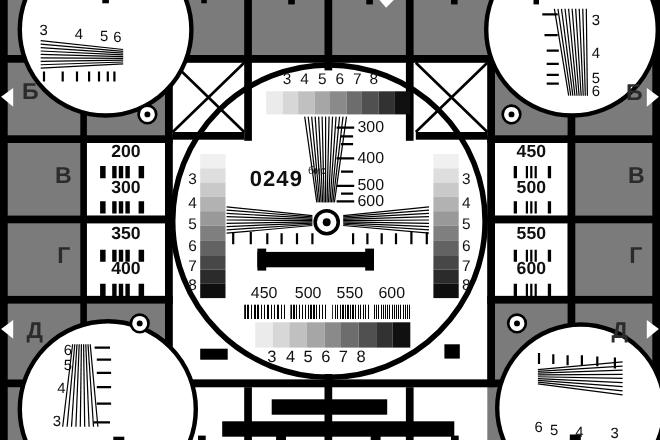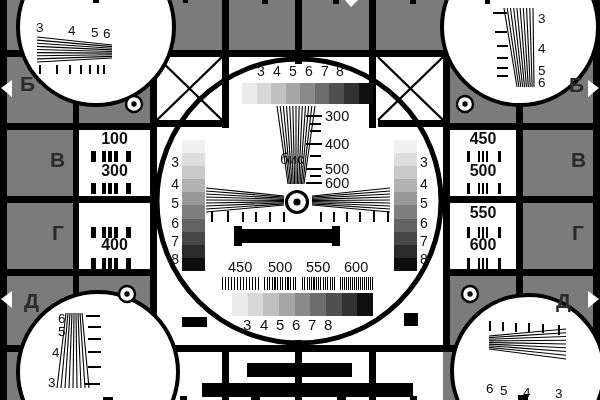--- a/index.html
+++ b/index.html
@@ -264,33 +264,35 @@
       <div style="flex: 1 1 0%; background: rgb(71, 71, 71);"></div>
       <div style="flex: 1 1 0%; background: rgb(43, 43, 43);"></div>
       <div style="flex: 1 1 0%; background: rgb(14, 14, 14);"></div>
     </div>
 
 <div class="fl fl1" style="left:222px;width:38px"></div>
 <div class="fl fl2" style="left:264px;width:34px"></div>
 <div class="fl fl3" style="left:302px;width:34px"></div>
 <div class="fl fl4" style="left:340px;width:33px"></div>
 
-<div class="t" style="left:280px;top:151px;font-size:15px">бис</div>
+<div class="t" style="left:227px;top:153px;font-size:20px;font-weight:600;letter-spacing:1px">0249</div>
+<div class="t" style="left:280px;top:151px;font-size:10px">бис</div>
 
 <div class="t" style="left:20px;top:73px;font-size:21px;font-weight:600;color:#2b2b2b">Б</div>
 <div class="t" style="left:50px;top:149px;font-size:21px;font-weight:600;color:#2b2b2b">В</div>
 <div class="t" style="left:52px;top:222px;font-size:21px;font-weight:600;color:#2b2b2b">Г</div>
 <div class="t" style="left:24px;top:290px;font-size:21px;font-weight:600;color:#2b2b2b">Д</div>
 <div class="t" style="left:569px;top:74px;font-size:21px;font-weight:600;color:#2b2b2b">Б</div>
 <div class="t" style="left:571px;top:149px;font-size:21px;font-weight:600;color:#2b2b2b">В</div>
 <div class="t" style="left:572px;top:222px;font-size:21px;font-weight:600;color:#2b2b2b">Г</div>
 <div class="t" style="left:556px;top:290px;font-size:21px;font-weight:600;color:#2b2b2b">Д</div>
 
-<div class="t ctr" style="left:79px;top:131px;width:71px;font-size:16px;font-weight:600">100</div>
+<div class="t ctr" style="left:79px;top:131px;width:71px;font-size:16px;font-weight:600">200</div>
 <div class="t ctr" style="left:79px;top:163px;width:71px;font-size:16px;font-weight:600">300</div>
+<div class="t ctr" style="left:79px;top:205px;width:71px;font-size:16px;font-weight:600">350</div>
 <div class="t ctr" style="left:79px;top:237px;width:71px;font-size:16px;font-weight:600">400</div>
 <div class="t ctr" style="left:450px;top:131px;width:66px;font-size:16px;font-weight:600">450</div>
 <div class="t ctr" style="left:450px;top:163px;width:66px;font-size:16px;font-weight:600">500</div>
 <div class="t ctr" style="left:450px;top:205px;width:66px;font-size:16px;font-weight:600">550</div>
 <div class="t ctr" style="left:450px;top:237px;width:66px;font-size:16px;font-weight:600">600</div>
 
 <div class="t" style="left:325px;top:109px;font-size:14.5px">300</div>
 <div class="t" style="left:325px;top:137px;font-size:14.5px">400</div>
 <div class="t" style="left:325px;top:162px;font-size:14.5px">500</div>
 <div class="t" style="left:325px;top:176px;font-size:14.5px">600</div>

